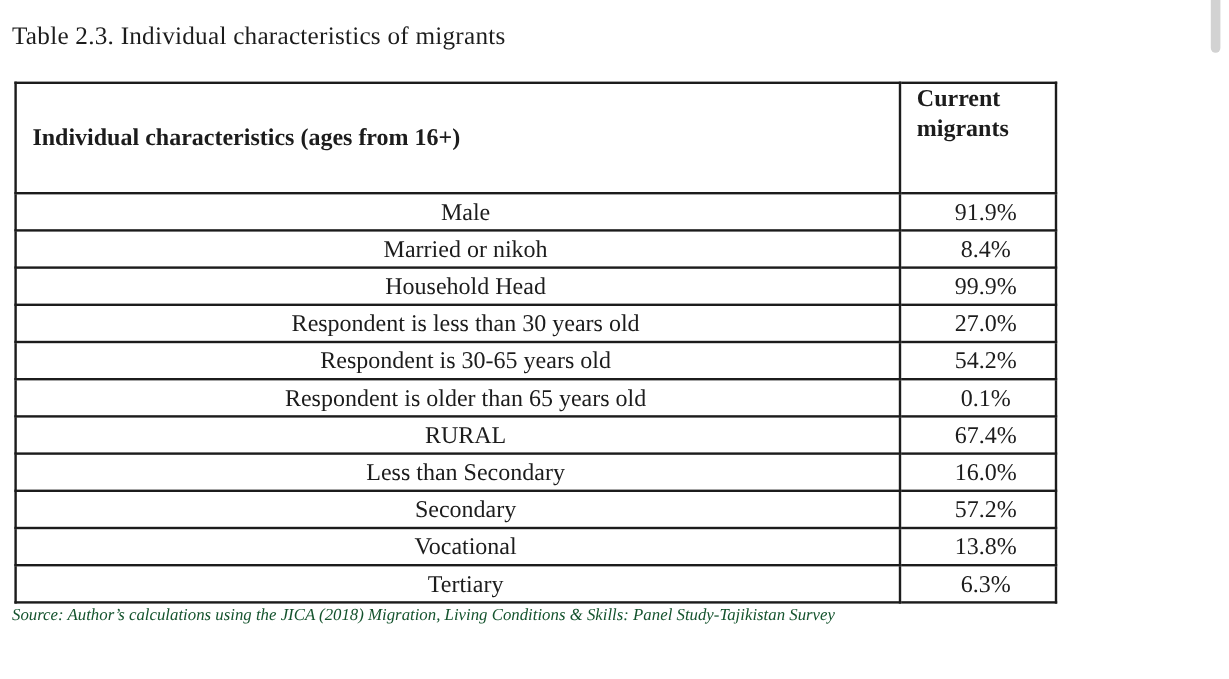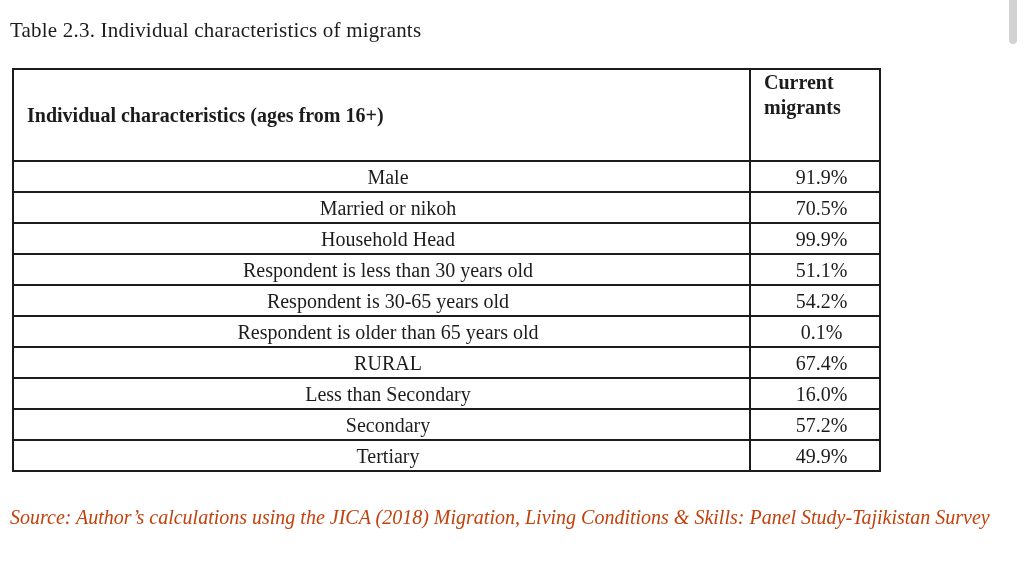--- a/index.html
+++ b/index.html
@@ -55,23 +55,23 @@
     line-height: 1;
     vertical-align: middle;
     text-align: center;
   }
   .source-line {
     position: absolute;
     left: 10px;
     top: 506px;
     width: 1008px;
     font-style: italic;
-    font-size: 20px;
+    font-size: 14px;
     white-space: nowrap;
-    color: #c2410c;
+    color: #14532d;
   }
   .scrollbar-thumb {
     position: absolute;
     top: 0;
     right: 7px;
     width: 8px;
     height: 44px;
     background: #d2d2d2;
     border-radius: 0 0 4px 4px;
   }
@@ -92,29 +92,29 @@
       <th class="header-value">Current migrants</th>
     </tr>
   </thead>
   <tbody>
       <tr>
         <td>Male</td>
         <td>91.9%</td>
       </tr>
       <tr>
         <td>Married or nikoh</td>
-        <td>70.5%</td>
+        <td>8.4%</td>
       </tr>
       <tr>
         <td>Household Head</td>
         <td>99.9%</td>
       </tr>
       <tr>
         <td>Respondent is less than 30 years old</td>
-        <td>51.1%</td>
+        <td>27.0%</td>
       </tr>
       <tr>
         <td>Respondent is 30-65 years old</td>
         <td>54.2%</td>
       </tr>
       <tr>
         <td>Respondent is older than 65 years old</td>
         <td>0.1%</td>
       </tr>
       <tr>
@@ -123,21 +123,25 @@
       </tr>
       <tr>
         <td>Less than Secondary</td>
         <td>16.0%</td>
       </tr>
       <tr>
         <td>Secondary</td>
         <td>57.2%</td>
       </tr>
       <tr>
+        <td>Vocational</td>
+        <td>13.8%</td>
+      </tr>
+      <tr>
         <td>Tertiary</td>
-        <td>49.9%</td>
+        <td>6.3%</td>
       </tr>
     </tbody>
 </table>
 
 <p class="source-line">Source: Author’s calculations using the JICA (2018) Migration, Living Conditions &amp; Skills: Panel Study-Tajikistan Survey</p>
 
 <div class="scrollbar-thumb"></div>
 
 </body></html>

